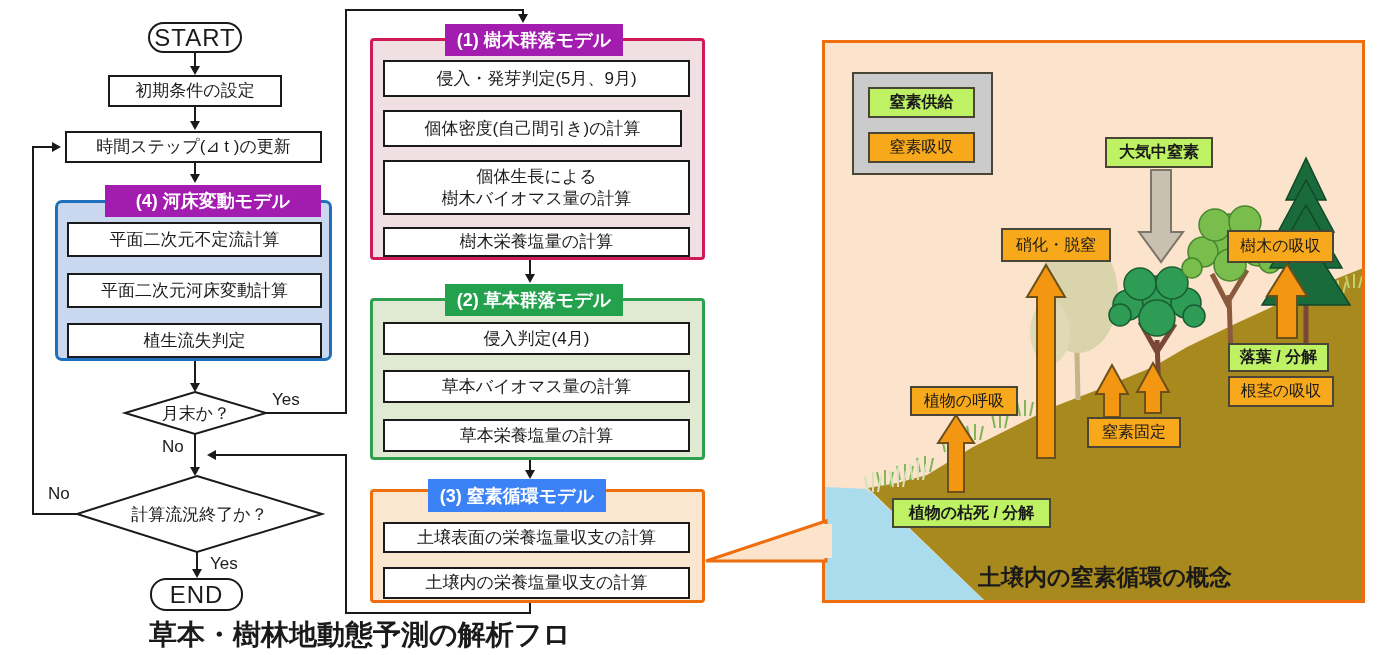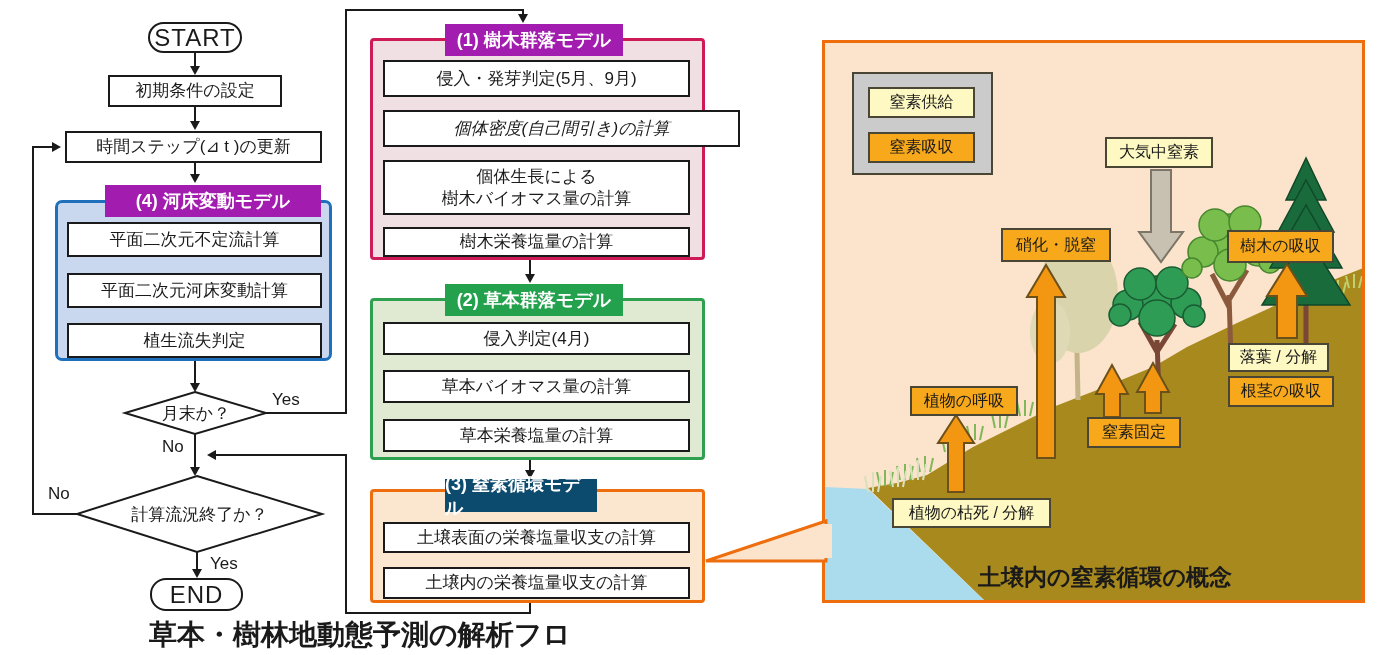--- a/index.html
+++ b/index.html
@@ -13,21 +13,21 @@
   .hdr{display:flex;align-items:center;justify-content:center;color:#ffffff;font-weight:bold;
        font-size:18px;z-index:4;}
   .group{border-radius:7px;z-index:2;}
   .dtext{display:flex;align-items:center;justify-content:center;font-size:17px;z-index:3;}
   .edge-lbl{font-size:17px;z-index:3;}
   .cap{font-weight:bold;text-align:center;z-index:3;}
   
   .p-lbl{display:flex;align-items:center;justify-content:center;font-size:16px;
          border:2px solid #4a4636;z-index:5;white-space:nowrap;}
   .lbl-orange{background:#F7A81B;}
-  .lbl-tan{background:#fef9c3;}
+  .lbl-tan{background:#bef264;font-weight:bold;}
   svg{position:absolute;left:0;top:0;z-index:2;}
   .panel-bg{background:#FBE3CC;border:3px solid #EE6D0C;z-index:1;}
   .legend-bg{background:#CBCBCB;border:2px solid #4a4636;z-index:4;}
 </style>
 </head>
 <body>
 
 <div id="canvas">
 
   <div class="abs panel-bg" style="left:822px;top:40px;width:543px;height:563px;"></div>
@@ -188,33 +188,33 @@
   <div class="abs edge-lbl" style="left:162px;top:437px;">No</div>
   <div class="abs edge-lbl" style="left:48px;top:484px;">No</div>
   <div class="abs edge-lbl" style="left:210px;top:554px;">Yes</div>
 
   <div class="abs fbox round" style="left:150px;top:578px;width:93px;height:33px;">END</div>
   <div class="abs cap" style="left:140px;top:616px;width:440px;font-size:28px;">草本・樹林地動態予測の解析フロー</div>
 
   <div class="abs group" style="left:370px;top:38px;width:335px;height:222px;background:#F0DFE3;border:3px solid #CE1A56;border-radius:4px;"></div>
   <div class="abs hdr" style="left:445px;top:24px;width:178px;height:32px;background:#a21caf;">(1) 樹木群落モデル</div>
   <div class="abs fbox" style="left:383px;top:60px;width:307px;height:37px;">侵入・発芽判定(5月、9月)</div>
-  <div class="abs fbox" style="left:383px;top:110px;width:357px;height:37px;font-style:italic;">個体密度(自己間引き)の計算</div>
+  <div class="abs fbox" style="left:383px;top:110px;width:299px;height:37px;">個体密度(自己間引き)の計算</div>
   <div class="abs fbox" style="left:383px;top:160px;width:307px;height:55px;">個体生長による
 樹木バイオマス量の計算</div>
   <div class="abs fbox" style="left:383px;top:227px;width:307px;height:30px;">樹木栄養塩量の計算</div>
 
   <div class="abs group" style="left:370px;top:298px;width:335px;height:162px;background:#E0EAD2;border:3px solid #2FA04F;border-radius:4px;"></div>
   <div class="abs hdr" style="left:445px;top:284px;width:178px;height:32px;background:#23A14D;">(2) 草本群落モデル</div>
   <div class="abs fbox" style="left:383px;top:322px;width:307px;height:33px;">侵入判定(4月)</div>
   <div class="abs fbox" style="left:383px;top:370px;width:307px;height:33px;">草本バイオマス量の計算</div>
   <div class="abs fbox" style="left:383px;top:419px;width:307px;height:33px;">草本栄養塩量の計算</div>
 
   <div class="abs group" style="left:370px;top:489px;width:335px;height:114px;background:#FBE6CF;border:3px solid #EE6D0C;border-radius:4px;"></div>
-  <div class="abs hdr" style="left:445px;top:479px;width:152px;height:33px;background:#0c4a6e;">(3) 窒素循環モデル</div>
+  <div class="abs hdr" style="left:428px;top:479px;width:178px;height:33px;background:#3b82f6;">(3) 窒素循環モデル</div>
   <div class="abs fbox" style="left:383px;top:522px;width:307px;height:31px;">土壌表面の栄養塩量収支の計算</div>
   <div class="abs fbox" style="left:383px;top:567px;width:307px;height:32px;">土壌内の栄養塩量収支の計算</div>
 
   <div class="abs legend-bg" style="left:852px;top:72px;width:141px;height:103px;"></div>
   <div class="abs p-lbl lbl-tan" style="left:868px;top:87px;width:107px;height:31px;">窒素供給</div>
   <div class="abs p-lbl lbl-orange" style="left:868px;top:132px;width:107px;height:31px;">窒素吸収</div>
 
   <div class="abs p-lbl lbl-tan" style="left:1105px;top:137px;width:108px;height:31px;">大気中窒素</div>
   <div class="abs p-lbl lbl-orange" style="left:1001px;top:228px;width:110px;height:34px;">硝化・脱窒</div>
   <div class="abs p-lbl lbl-orange" style="left:1227px;top:230px;width:107px;height:33px;">樹木の吸収</div>

